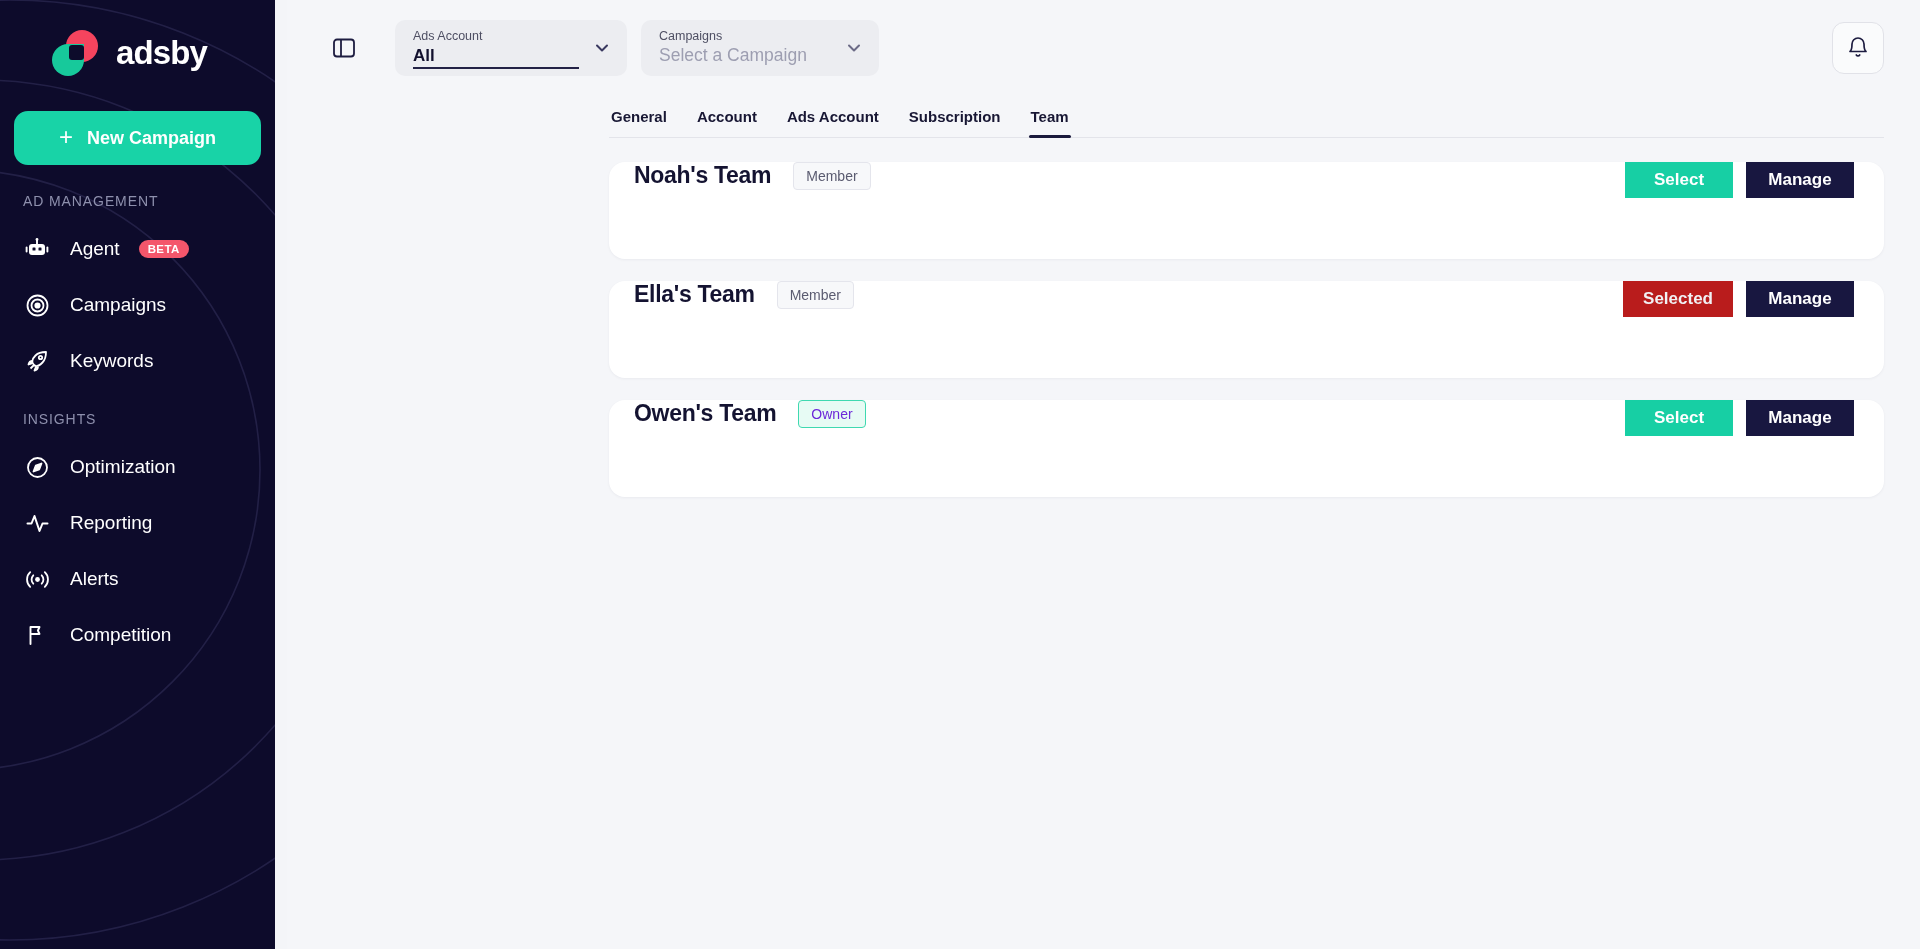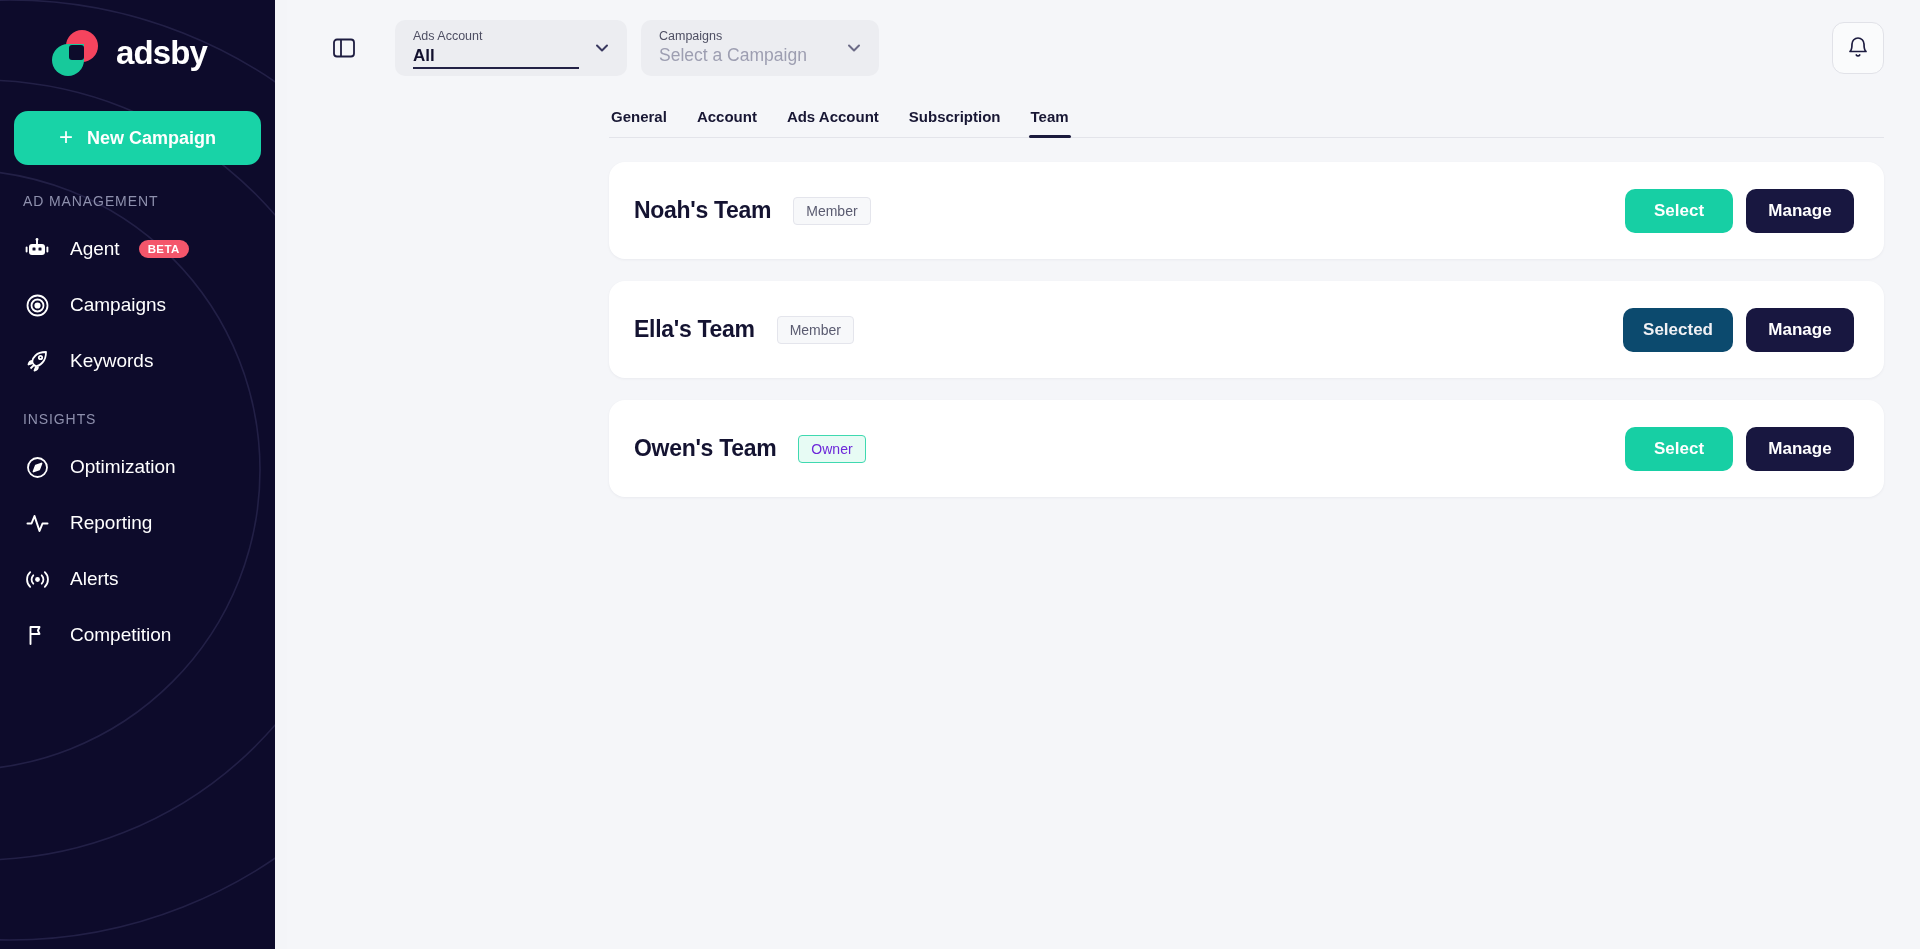--- a/index.html
+++ b/index.html
@@ -120,37 +120,37 @@
   }
   .tab.active::after {
     content: ""; position: absolute; left: 0; right: 0; bottom: -1px; height: 3px;
     background: #1a1a3c; border-radius: 2px;
   }
 
   
   .team-list { margin: 24px 36px 0 322px; display: flex; flex-direction: column; gap: 22px; }
   .team-card {
     background: #ffffff; border-radius: 16px; height: 97px;
-    display: flex; align-items: center; padding: 0 30px 0 25px;
+    display: flex; align-items: flex-start; padding: 0 30px 0 25px;
     box-shadow: 0 1px 3px rgba(25,25,60,0.05);
   }
   .team-name { font-size: 23px; font-weight: 700; color: #141331; letter-spacing: -0.3px; }
   .role-badge {
     margin-left: 22px; font-size: 14px; padding: 5px 12px; border-radius: 4px;
   }
   .role-member { background: #f7f8fa; border: 1px solid #e4e5ec; color: #5a5b70; }
   .role-owner { background: #e7fbf4; border: 1px solid #3fd9b0; color: #6d28d9; }
   .card-actions { margin-left: auto; display: flex; gap: 13px; }
   .btn {
-    height: 44px; min-width: 108px; border: none; border-radius: 10px;
+    height: 36px; min-width: 108px; border: none; border-radius: 0;
     font-size: 17px; font-weight: 700; cursor: pointer; padding: 0 20px;
     font-family: "Liberation Sans", sans-serif;
   }
   .btn-select { background: #17cfa4; color: #ffffff; }
-  .btn-selected { background: #0c4a6e; color: #f1f1f4; cursor: default; }
+  .btn-selected { background: #b91c1c; color: #f1f1f4; cursor: default; }
   .btn-manage { background: #181740; color: #ffffff; }
 </style>
 </head>
 <body>
 
 <div class="app">
 
   <aside class="sidebar">
     <svg class="sidebar-arcs" width="275" height="949" viewBox="0 0 275 949">
       <g fill="none" stroke="#2a2750" stroke-width="1.6" opacity="0.75">

